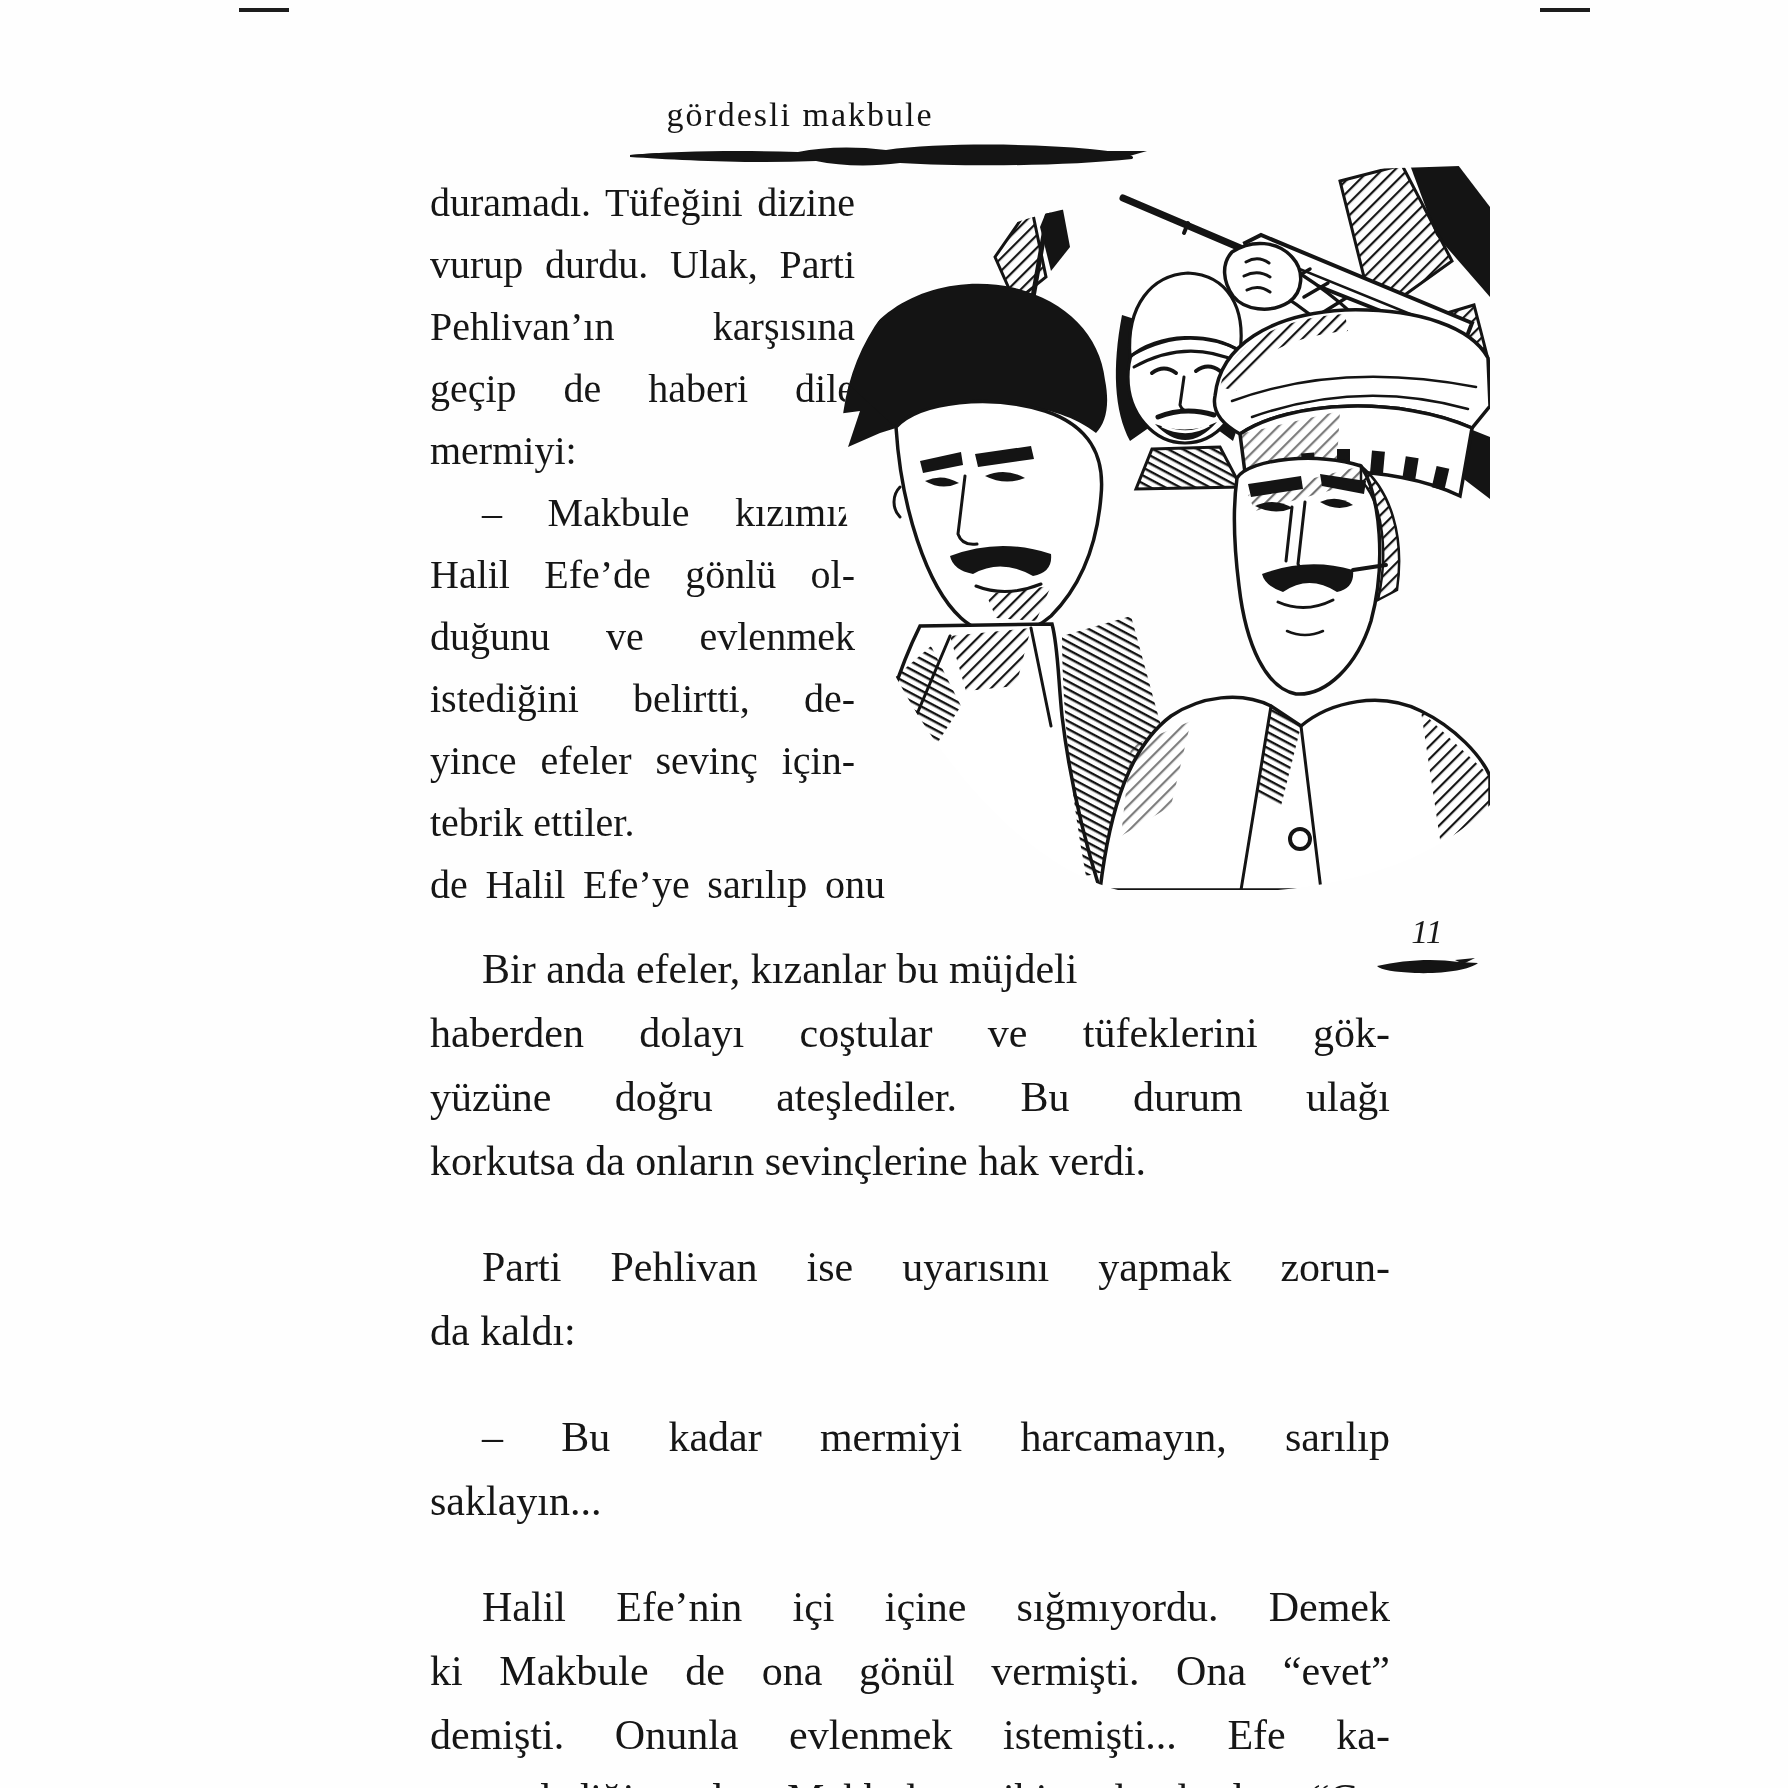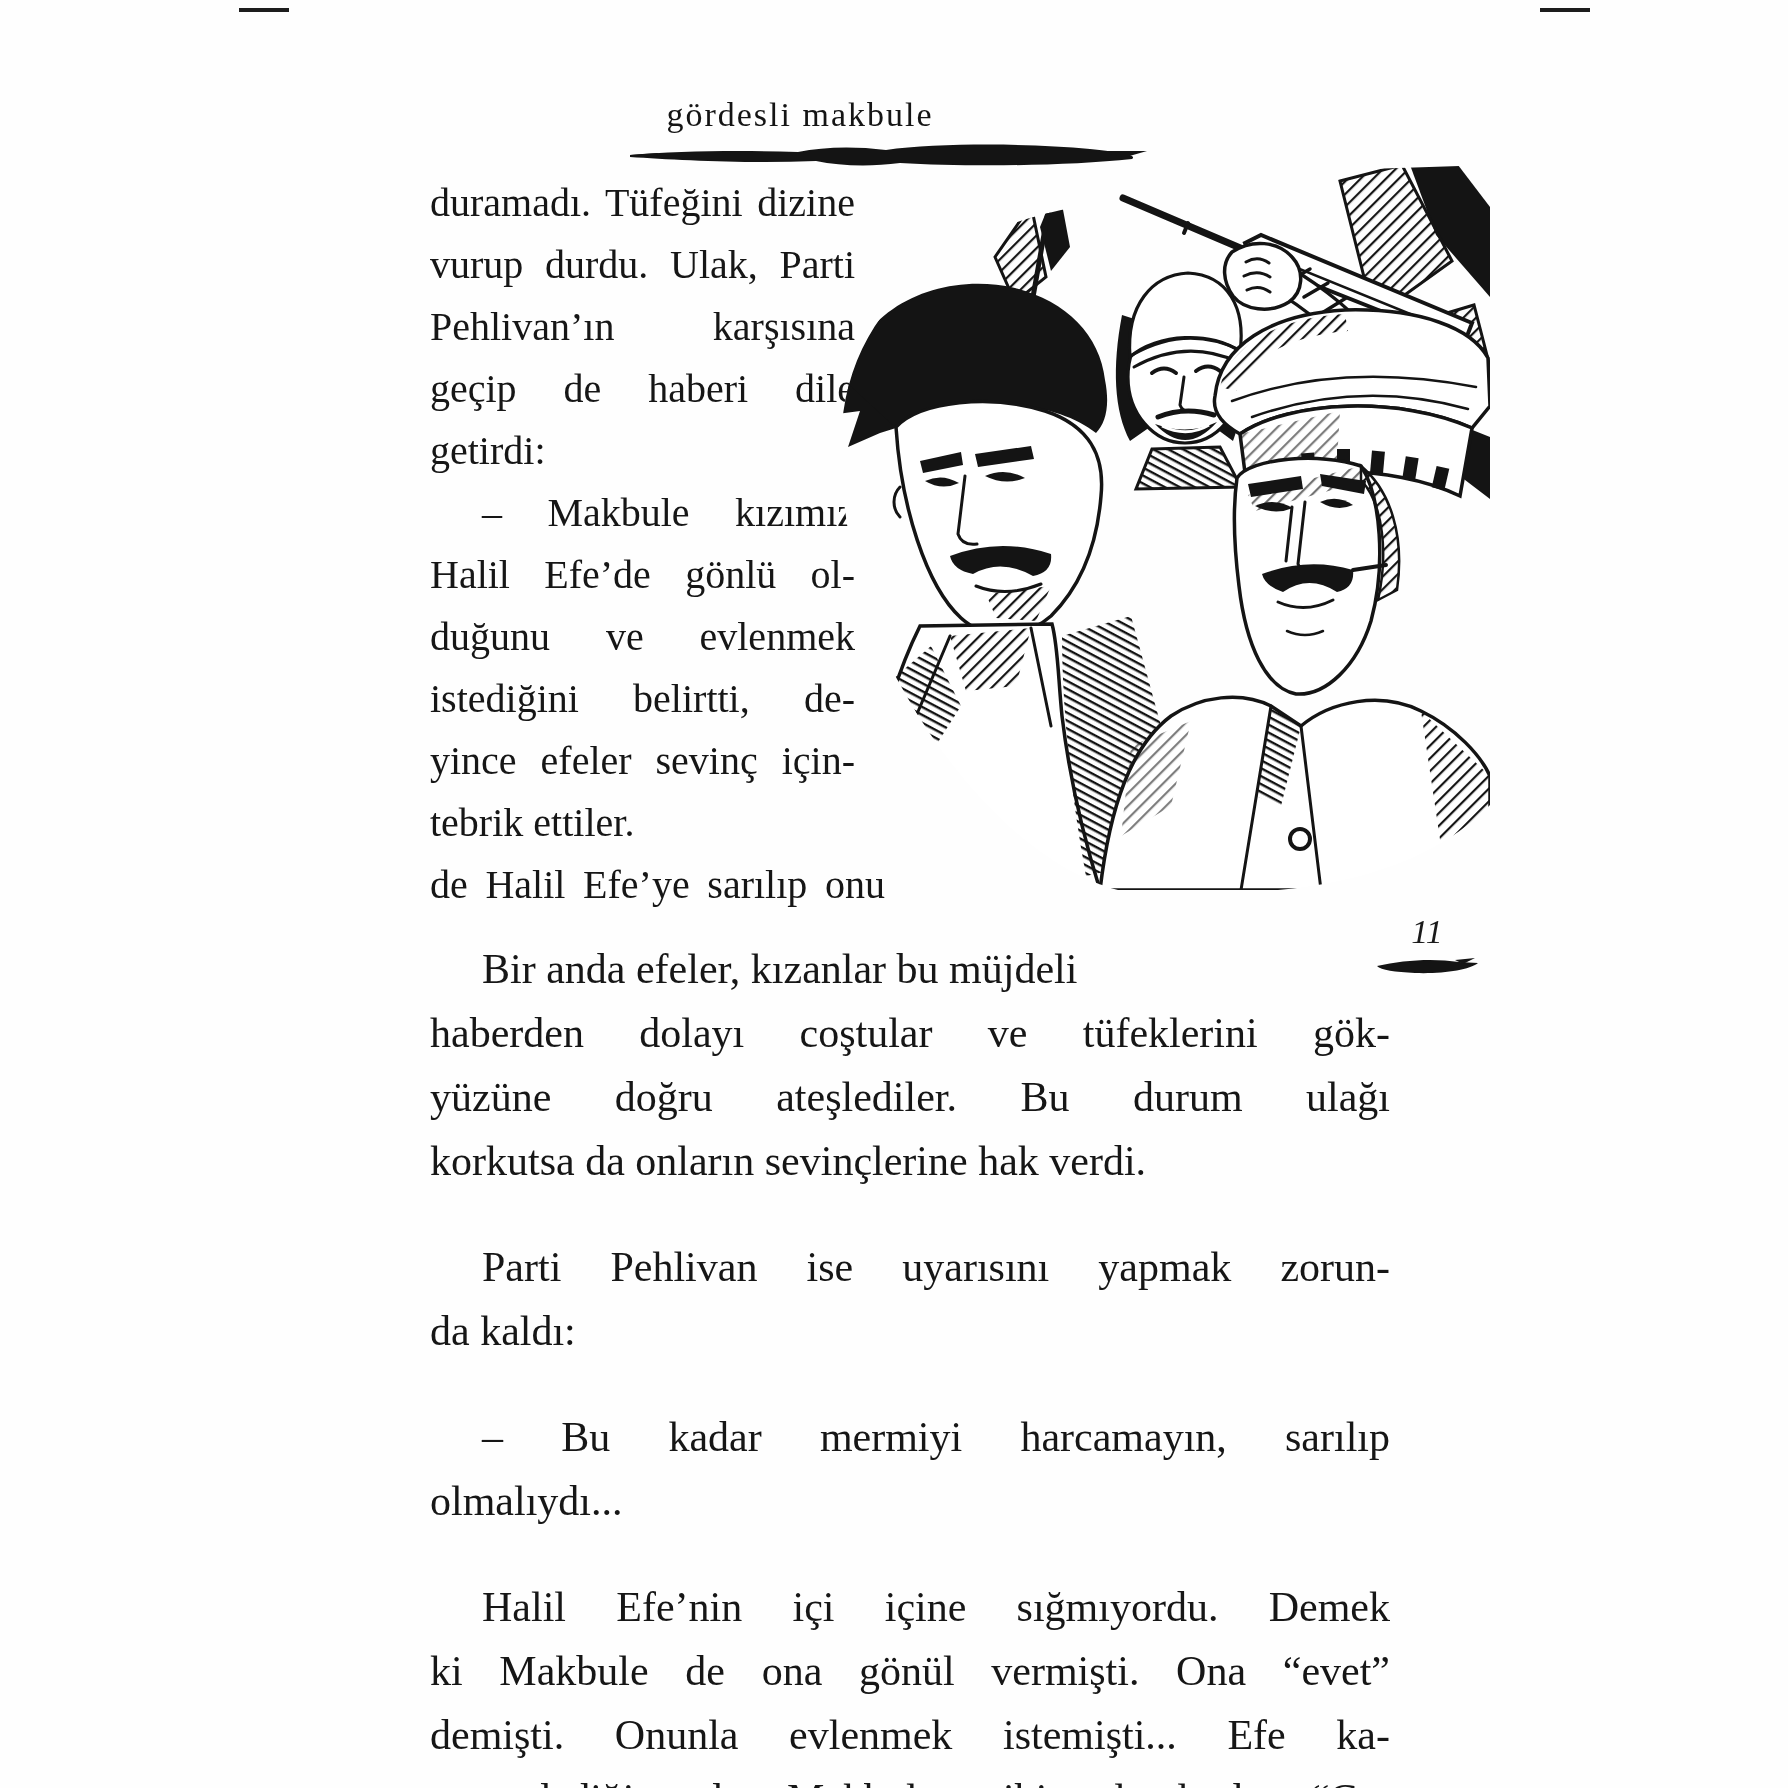--- a/index.html
+++ b/index.html
@@ -44,21 +44,21 @@
       <path fill="#141414" d="M468,11 L519,11 L498,17 Z"></path>
       <path fill="#141414" d="M2,15 L30,13 L28,18 Z"></path>
     </svg>
   </header>
 
   <section class="narrow-col">
     <div class="line j">duramadı. Tüfeğini dizine</div>
     <div class="line j">vurup durdu. Ulak, Parti</div>
     <div class="line j">Pehlivan’ın karşısına</div>
     <div class="line j">geçip de haberi dile</div>
-    <div class="line">getirdi:</div>
+    <div class="line">mermiyi:</div>
     <div class="line j indent">– Makbule kızımız</div>
     <div class="line j">Halil Efe’de gönlü ol-</div>
     <div class="line j">duğunu ve evlenmek</div>
     <div class="line j">istediğini belirtti, de-</div>
     <div class="line j">yince efeler sevinç için-</div>
     <div class="line">tebrik ettiler.</div>
     <div class="line j w455">de Halil Efe’ye sarılıp onu</div>
   </section>
 
   <figure class="illustration">
@@ -188,21 +188,21 @@
       <div class="line">korkutsa da onların sevinçlerine hak verdi.</div>
     <p></p>
     <p class="para">
       </p>
       <div class="line j indent">Parti Pehlivan ise uyarısını yapmak zorun-</div>
       <div class="line">da kaldı:</div>
     <p></p>
     <p class="para" style="margin-top:10px;">
       </p>
       <div class="line j indent">– Bu kadar mermiyi harcamayın, sarılıp</div>
-      <div class="line">olmalıydı...</div>
+      <div class="line">saklayın...</div>
     <p></p>
     <p class="para">
       </p>
       <div class="line j indent">Halil Efe’nin içi içine sığmıyordu. Demek</div>
       <div class="line j">ki Makbule de ona gönül vermişti. Ona “evet”</div>
       <div class="line j">demişti. Onunla evlenmek istemişti... Efe ka-</div>
       <div class="line j">rısı dediğin de Makbule gibi olmalıydı. “Ce-</div>
     <p></p>
   </section>
 

